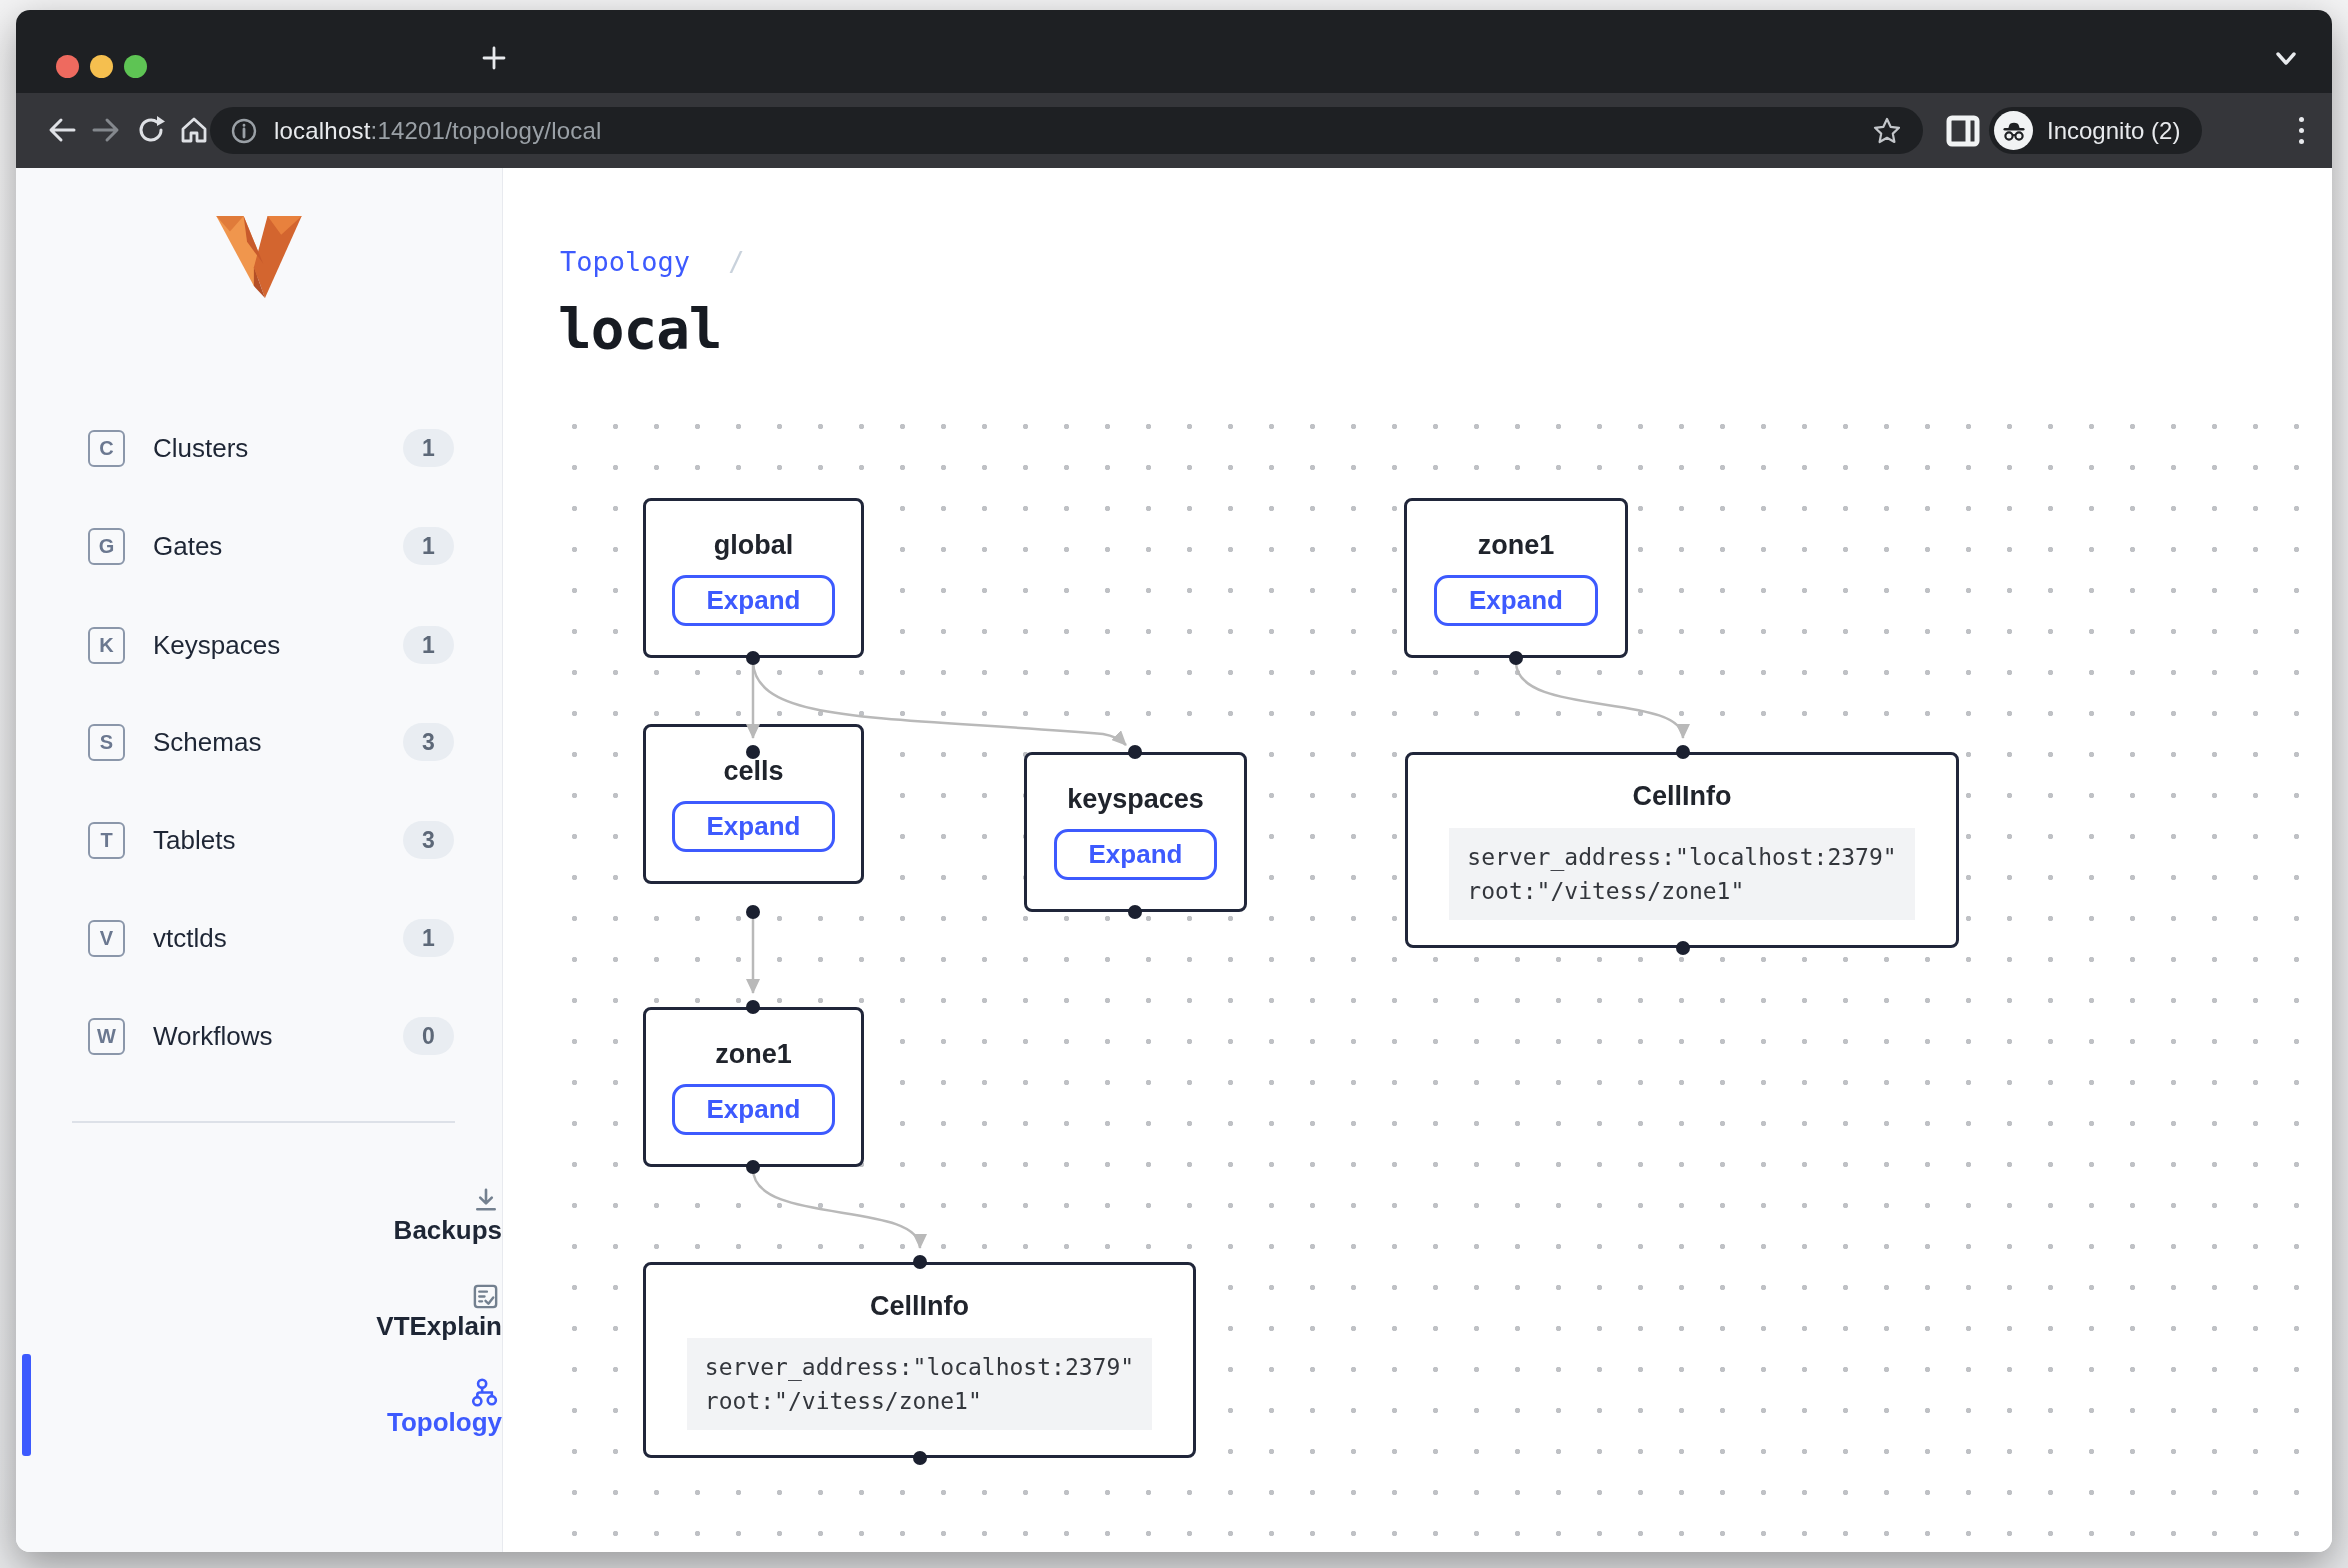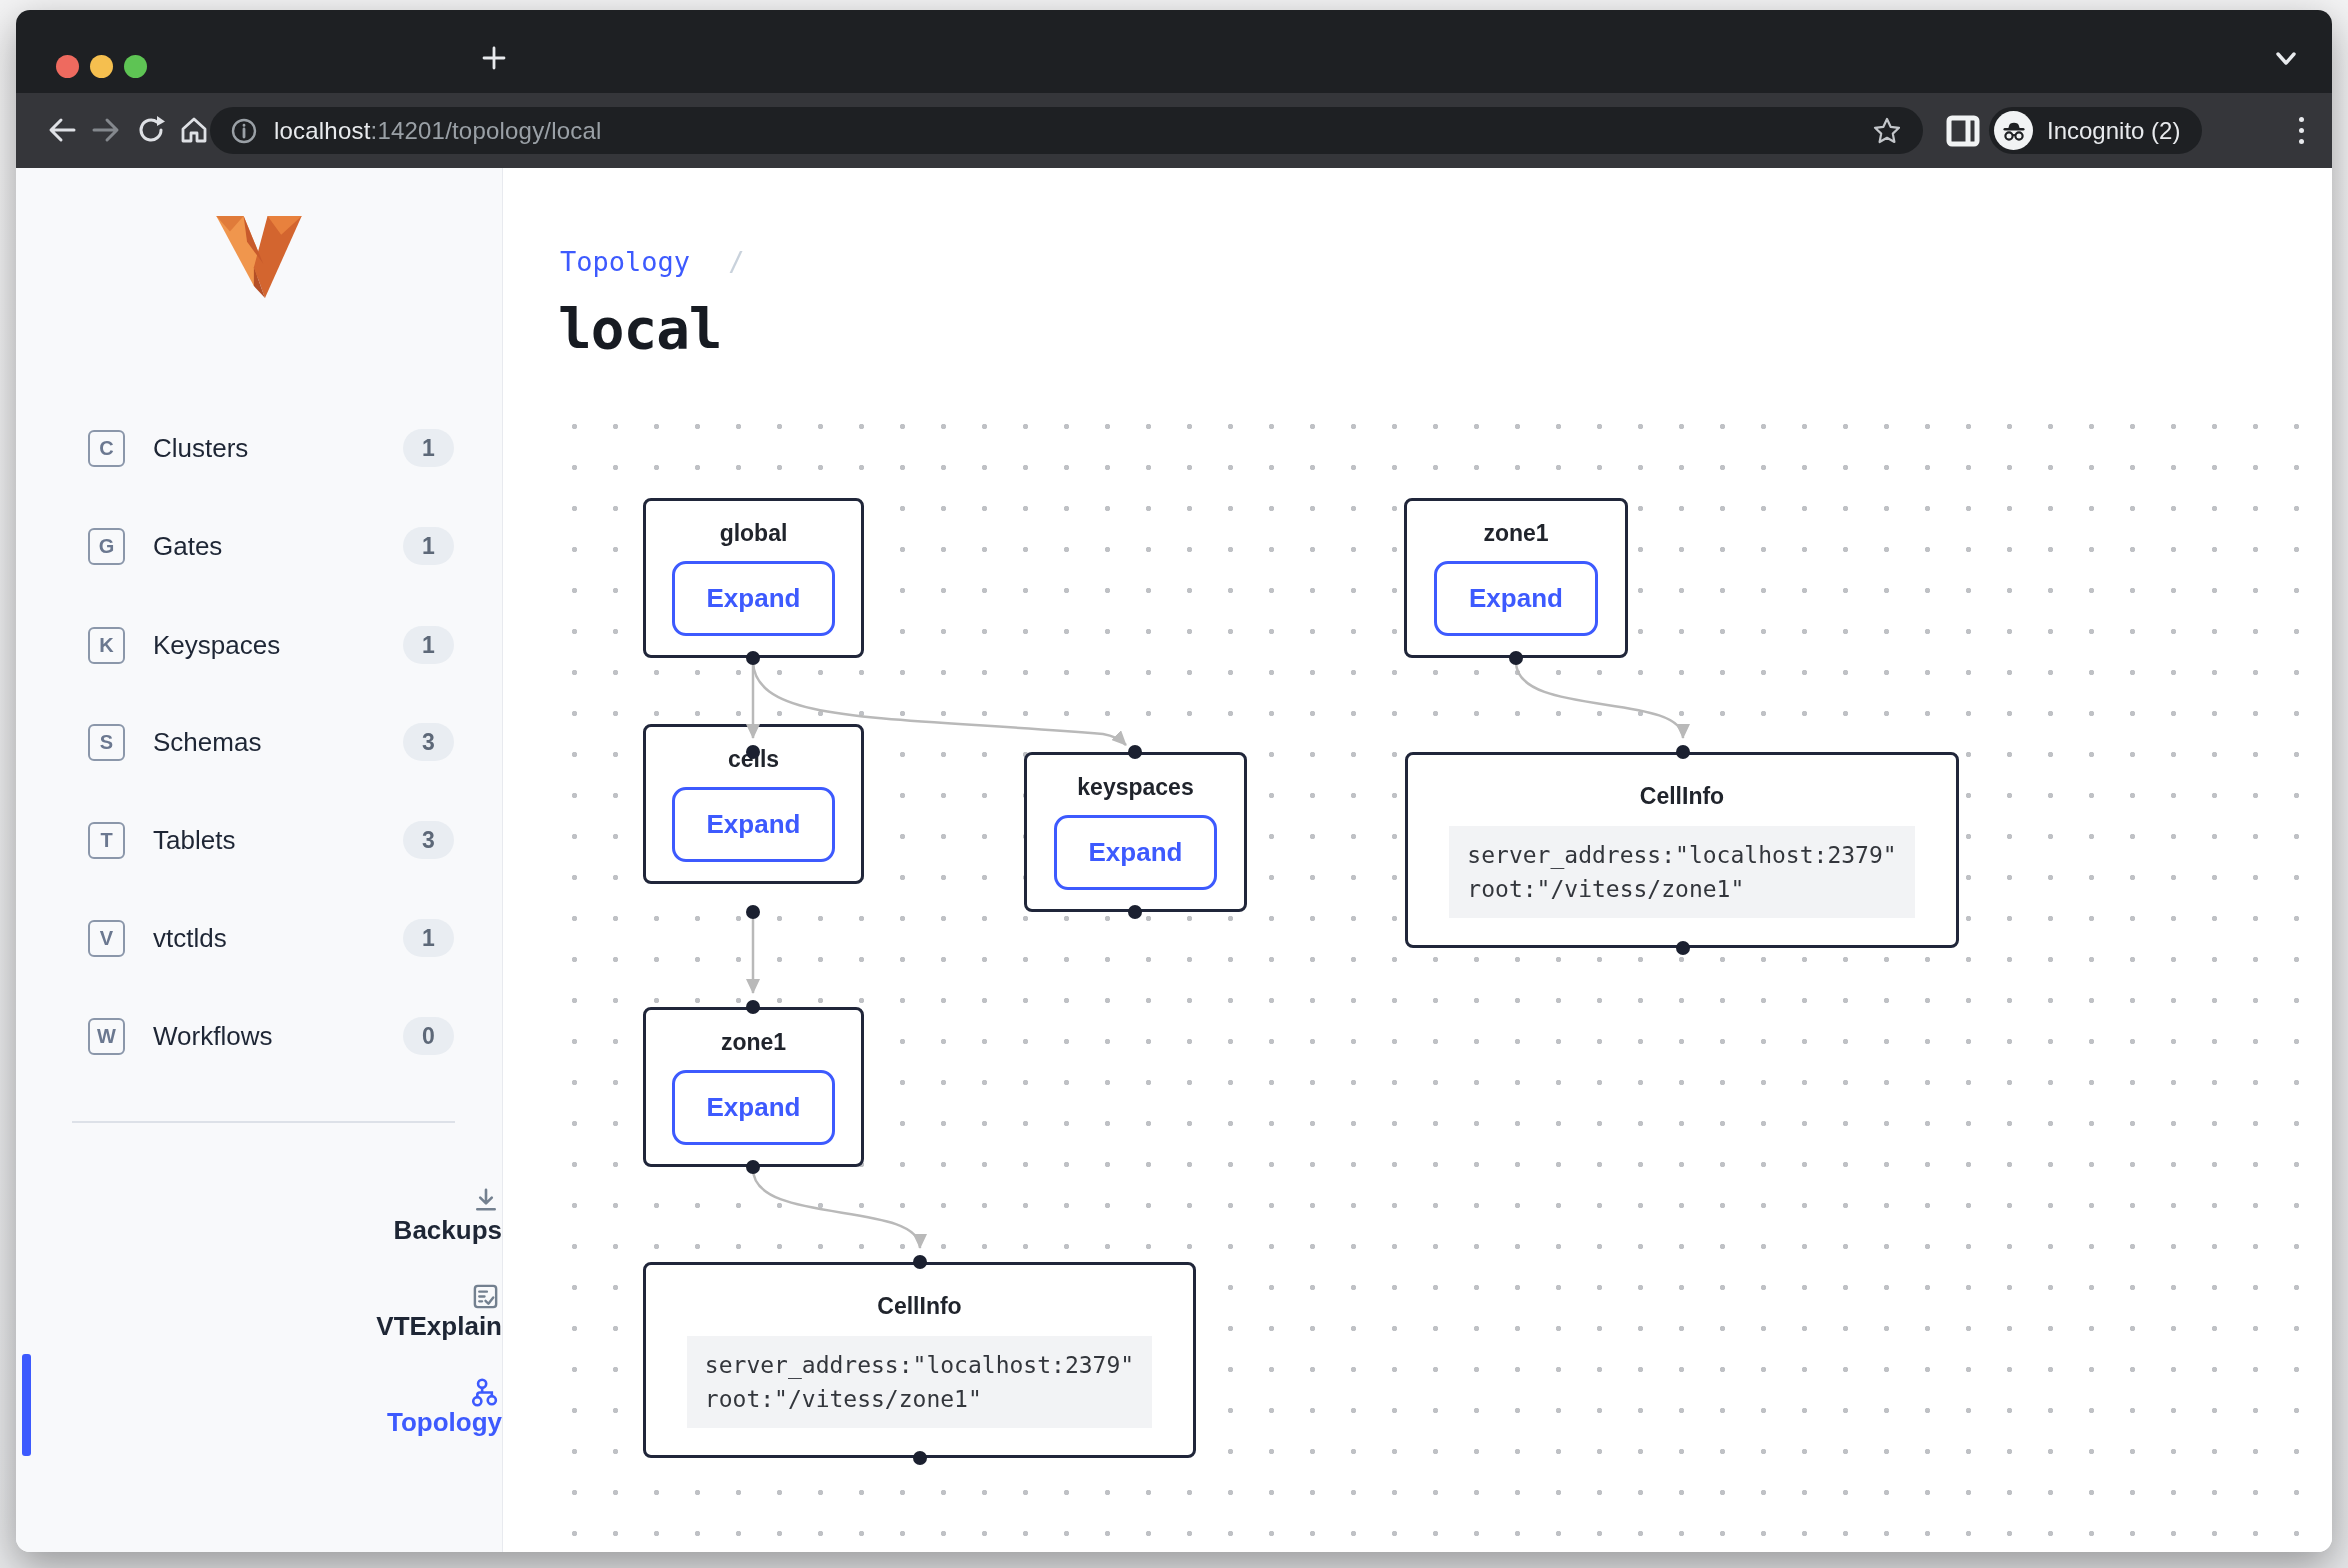--- a/index.html
+++ b/index.html
@@ -59,24 +59,24 @@
   .breadcrumb .link { color:#3d5afe; cursor:pointer; }
   .breadcrumb .sep { color:#c9d2dc; margin-left:22px; }
   .page-title { position:absolute; left:55px; top:128px; font-family:"DejaVu Sans Mono", monospace;
     font-weight:bold; font-size:56px; color:#171b22; letter-spacing:-1px; }
   .grid-dots { position:absolute; left:36px; top:256px; right:8px; bottom:12px;
     background-image:radial-gradient(circle, #bfc1c5 2.4px, transparent 3px);
     background-size:41px 41px; background-position:15px 23px; }
   .edges-svg { position:absolute; left:0; top:0; pointer-events:none; z-index:3; }
   .node { position:absolute; background:#fff; border:3px solid #20263a; border-radius:8px; z-index:2;
     display:flex; flex-direction:column; align-items:center; justify-content:center; }
-  .node-title { font-size:23px; font-weight:700; color:#20242c; }
+  .node-title { font-size:27px; font-weight:700; color:#20242c; }
   .expand-btn { margin-top:14px; background:#fff; border:3px solid #3d5afe; border-radius:14px;
     color:#3d5afe; font-family:"Liberation Sans", sans-serif; font-size:26px; font-weight:700;
-    padding:19px 32px; cursor:pointer; }
+    padding:7px 32px; cursor:pointer; }
   .cellinfo .node-title { margin-bottom:16px; }
   .codeblock { background:#f2f3f5; padding:12px 18px; font-family:"DejaVu Sans Mono", monospace;
     font-size:23px; line-height:34px; color:#33363c; white-space:pre; }
 </style>
 </head>
 <body>
 
 <div class="window">
 
   <div class="tabstrip">

